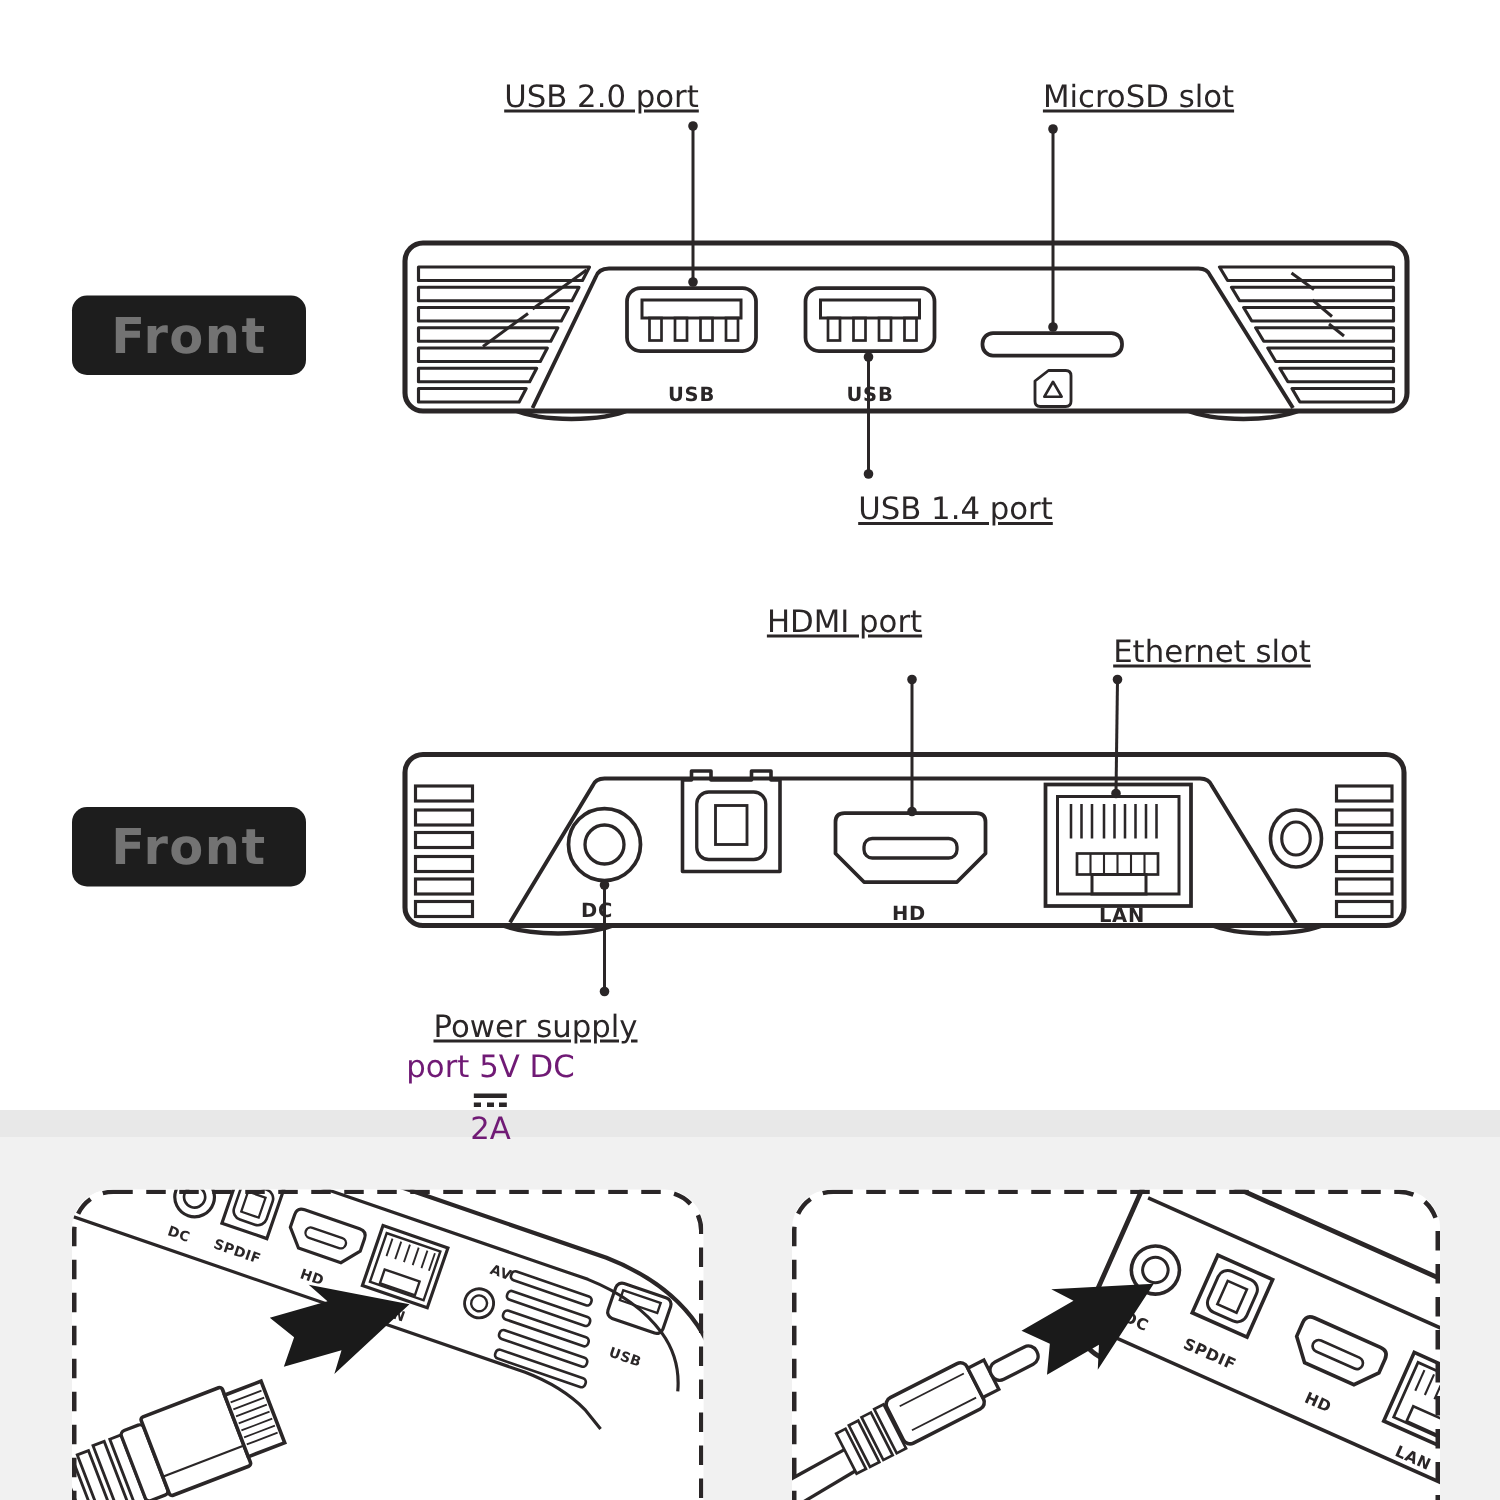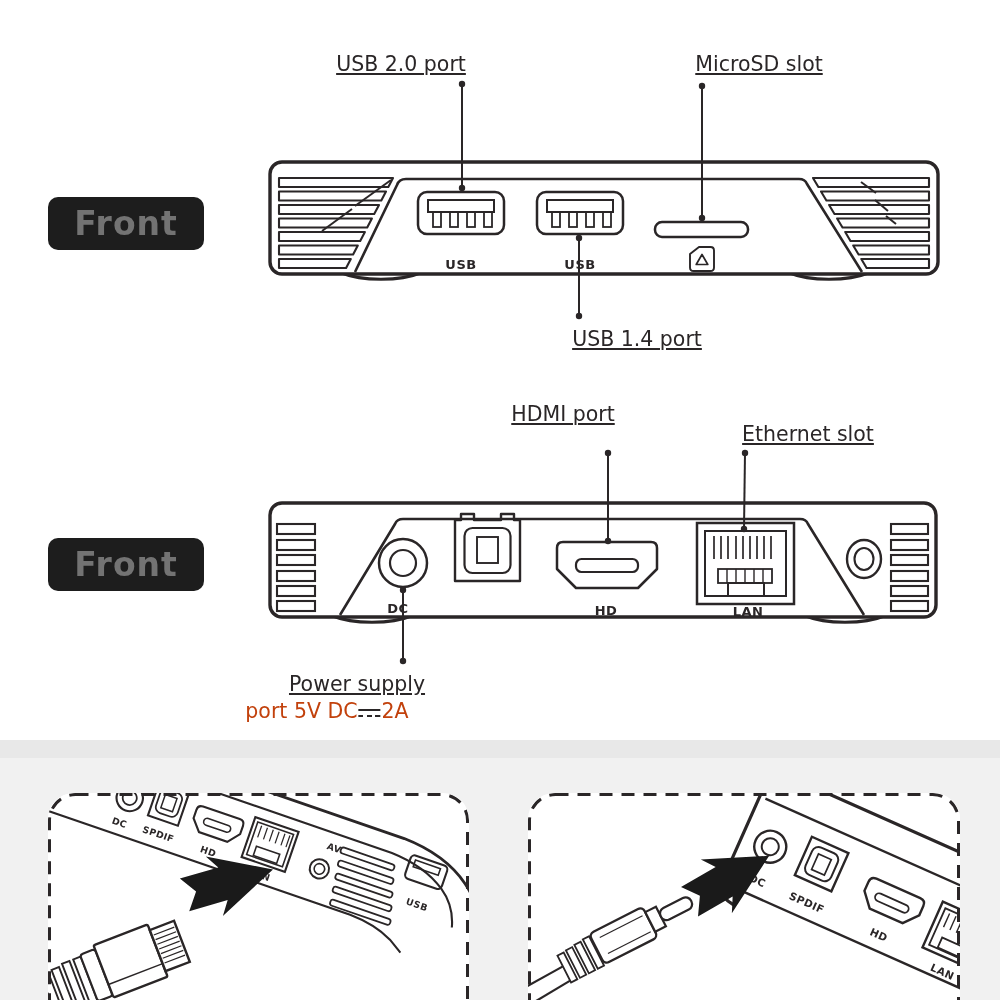--- a/index.html
+++ b/index.html
@@ -13,21 +13,21 @@
   .band{position:absolute;left:0;top:740px;width:1000px;height:18px;background:#e8e8e8;}
   .panel{position:absolute;top:793px;height:207px;background:#fff;border-radius:26px 26px 0 0;overflow:hidden;}
   .panel svg{display:block;}
   #panel-left{left:48px;width:421px;}
   #panel-right{left:528px;width:432px;}
   #lineart{position:absolute;left:0;top:0;}
   .ink{stroke:#2a2627;fill:none;}
   .inkfill{fill:#2a2627;stroke:none;}
   .white{fill:#ffffff;}
   .svg-plabel{font:bold 10.5px "DejaVu Sans",sans-serif;fill:#2a2627;text-anchor:middle;letter-spacing:.4px;}
-  .power2{position:absolute;transform:translateX(-50%);display:flex;align-items:center;font-size:20.5px;color:#c2410c;white-space:nowrap;}
+  .power2{position:absolute;transform:translateX(-50%);display:flex;align-items:center;font-size:20.5px;color:#701a75;white-space:nowrap;flex-direction:column;}
   .dc-sym{position:relative;display:inline-block;width:22px;height:14px;margin:3px 1px 0 1px;}
   .dc-sym::before{content:"";position:absolute;left:0;right:0;top:3px;height:2.6px;background:#2a2627;}
   .dc-sym::after{content:"";position:absolute;left:0;right:0;top:9px;height:2.6px;
     background:linear-gradient(to right,#2a2627 0 5px,transparent 5px 8.5px,#2a2627 8.5px 13.5px,transparent 13.5px 17px,#2a2627 17px 22px);}
 </style>
 </head>
 <body>
 
 <div class="bottom-bg"></div>
 <div class="band"></div>

